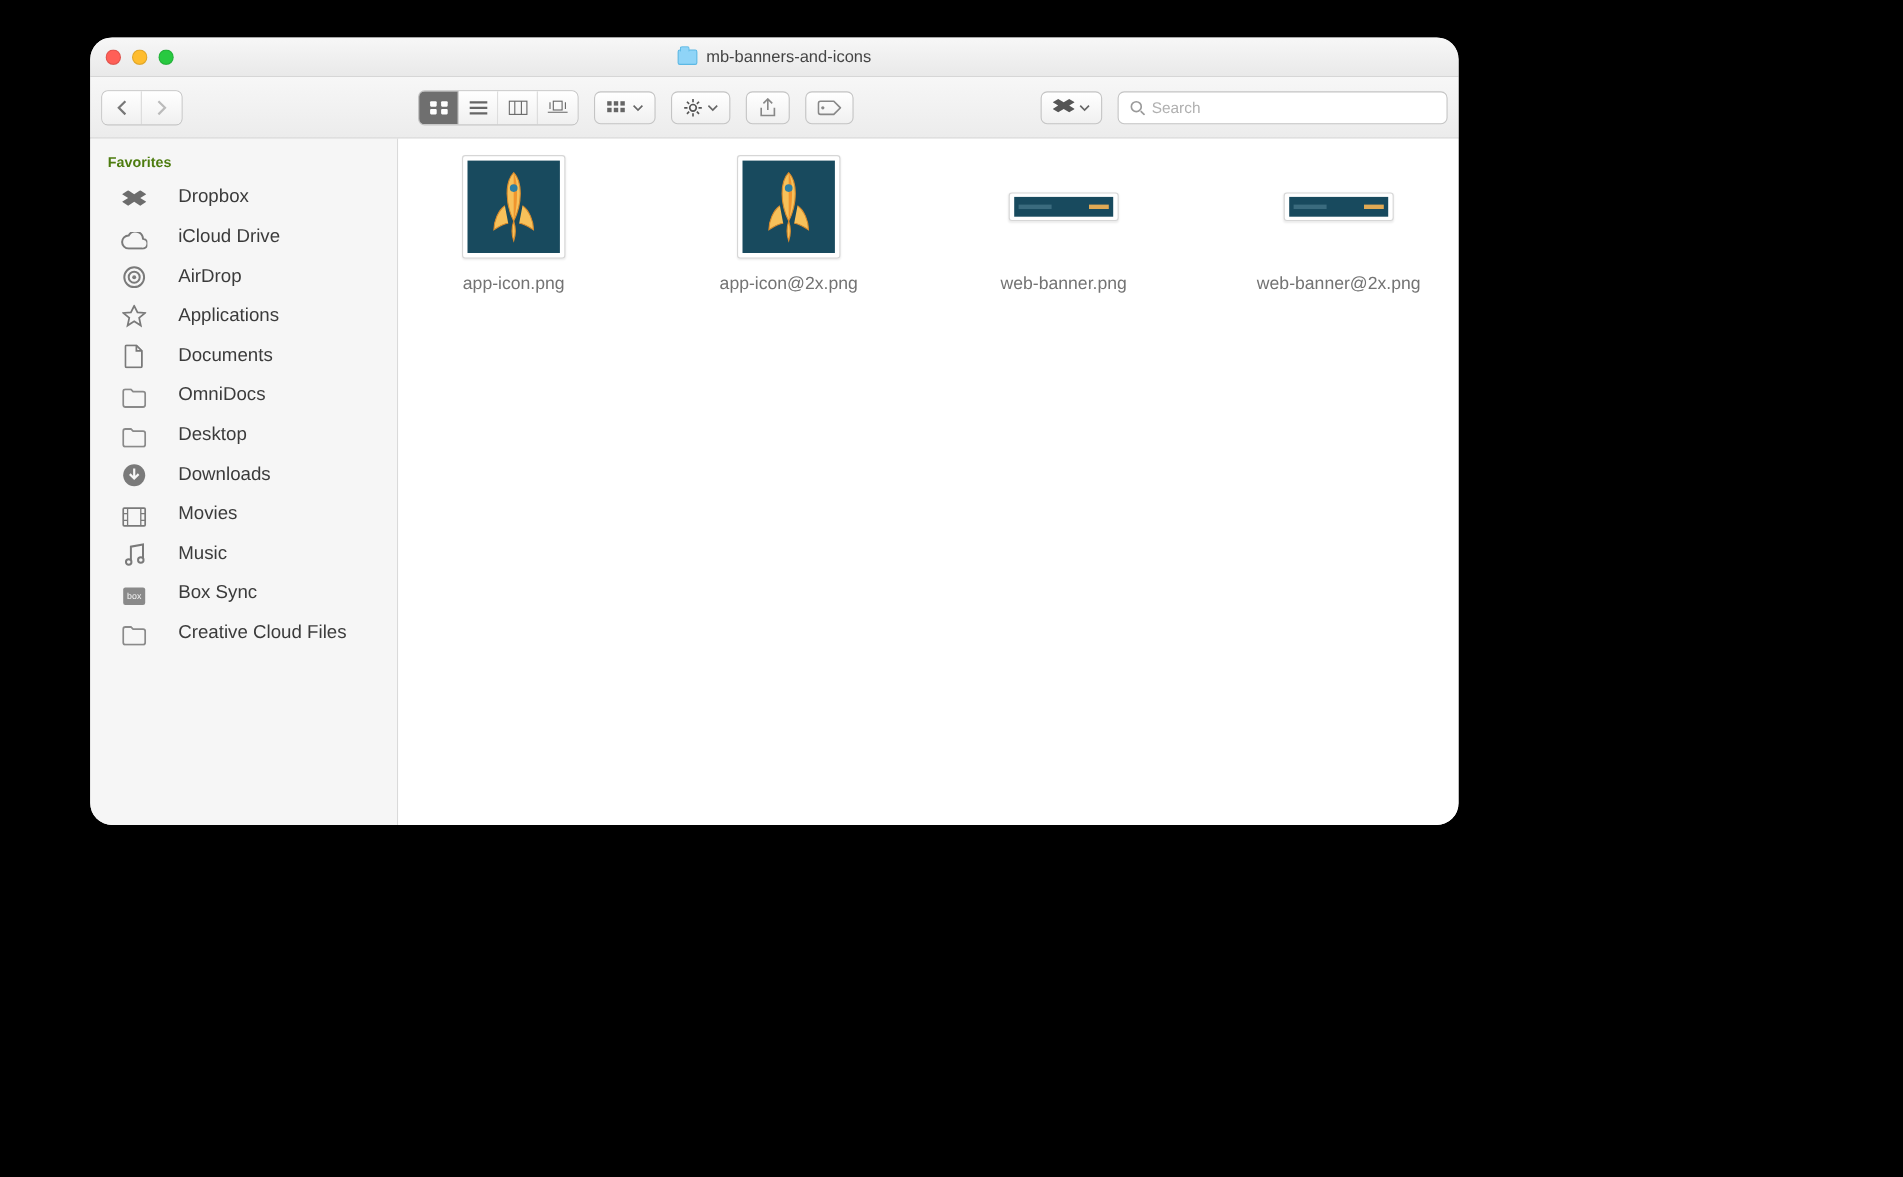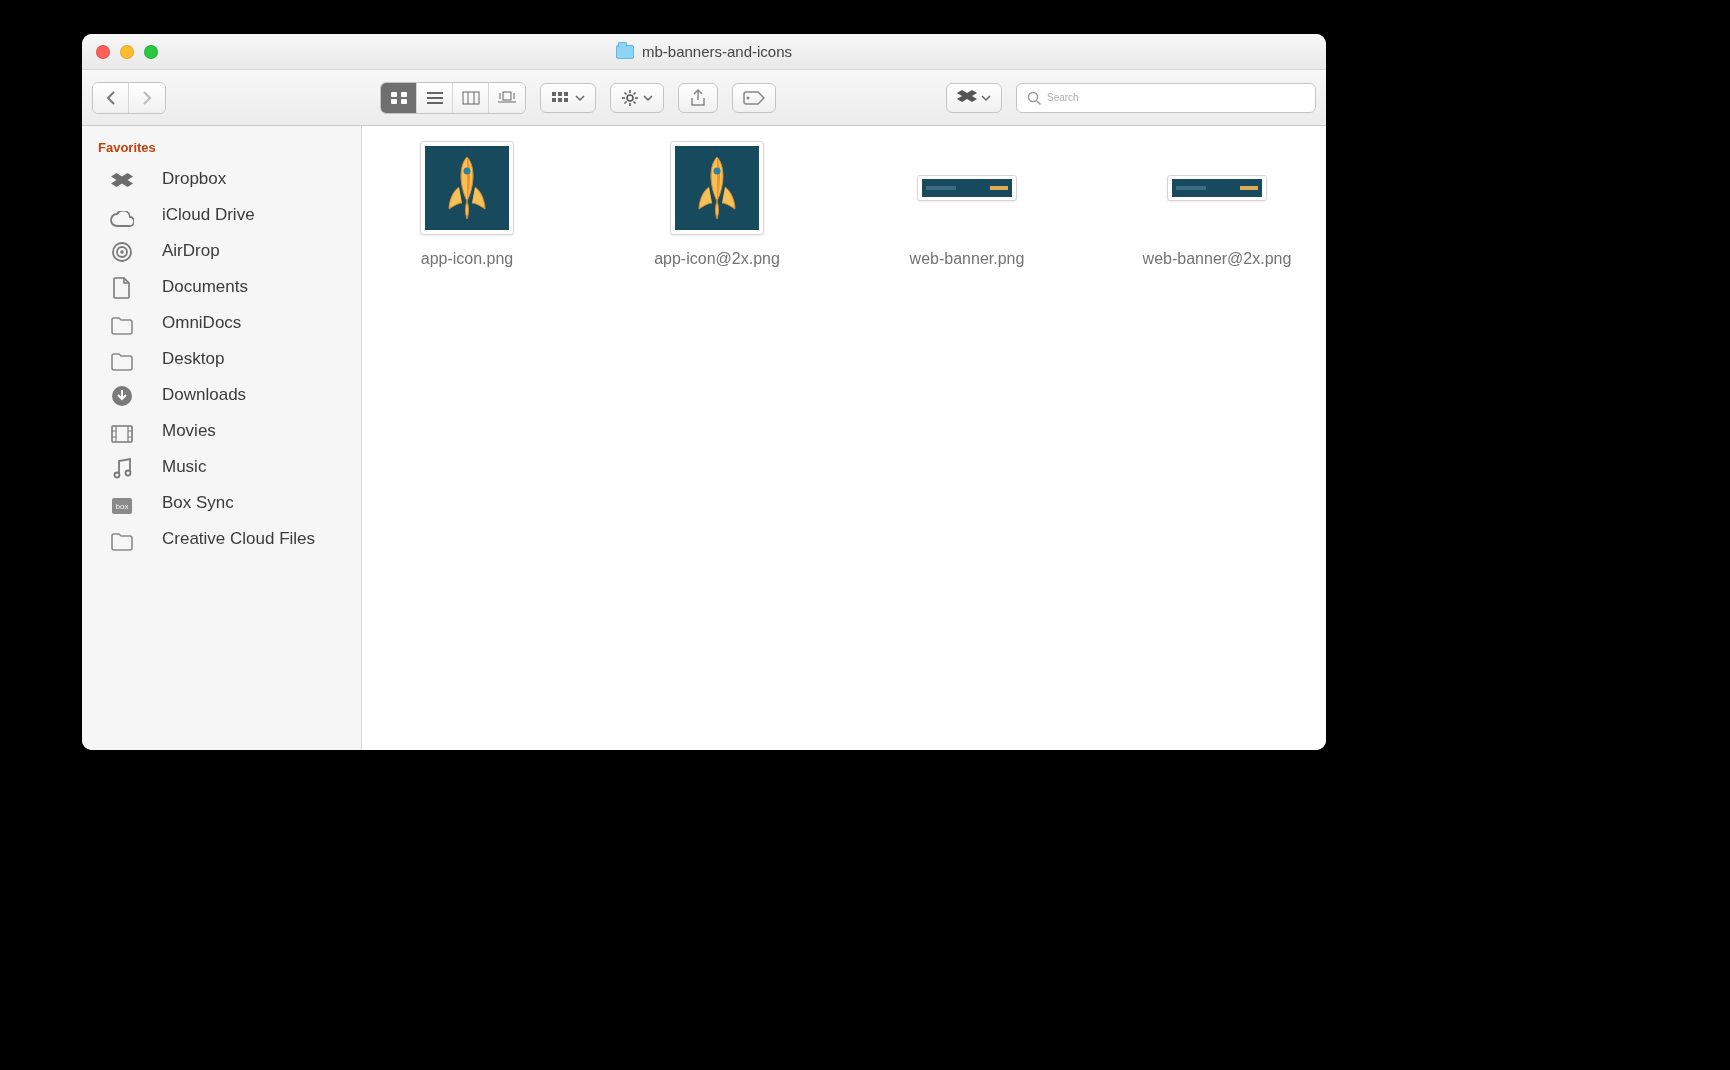--- a/index.html
+++ b/index.html
@@ -1,20 +1,20 @@
 <!DOCTYPE html>
 <html><head>
 <meta charset="utf-8">
 <style>
   * { box-sizing: border-box; margin: 0; padding: 0; }
   html, body { width: 1730px; height: 1070px; background: #000; font-family: -apple-system, "Helvetica Neue", Helvetica, Arial, sans-serif; }
   .stage { position: relative; width: 1730px; height: 1070px; }
   .window {
     position: absolute; left: 82px; top: 34px; width: 1244px; height: 716px;
-    background: #fff; border-radius: 10px; overflow: hidden;
+    background: #fff; border-radius: 20px; overflow: hidden;
     box-shadow: 0 30px 70px rgba(0,0,0,.55), 0 0 0 1px rgba(0,0,0,.15);
     display: flex; flex-direction: column;
   }
   
   .titlebar {
     height: 36px; background: linear-gradient(#f7f7f7,#e9e9e9);
     border-bottom: 1px solid #d6d6d6;
     display: flex; align-items: center; position: relative;
     flex: 0 0 auto;
   }
@@ -32,29 +32,29 @@
     display:flex; align-items:center; padding: 0 10px; gap: 14px; flex:0 0 auto;
   }
   .seg { display:flex; border:1px solid #c4c4c4; border-radius:6px; overflow:hidden; box-shadow:0 1px 0 #fff inset; background:#fcfcfc;}
   .seg .btn { height:30px; min-width:36px; display:flex; align-items:center; justify-content:center; padding:0 8px; background:linear-gradient(#ffffff,#f0f0f0); border-right:1px solid #d6d6d6; color:#555;}
   .seg .btn:last-child{border-right:none;}
   .seg .btn.active{ background:#6f6f6f; color:#fff; }
   .btn-single{ height:30px; min-width:40px; border:1px solid #c4c4c4; border-radius:6px; display:flex;align-items:center;justify-content:center; background:linear-gradient(#ffffff,#f0f0f0); color:#555; padding:0 10px; gap:4px;}
   .spacer { flex:1; }
   .search { height:30px; width:300px; border:1px solid #c4c4c4; border-radius:6px; background:#fff; display:flex; align-items:center; padding:0 10px; color:#9a9a9a;}
   .search svg{margin-right:6px; flex:0 0 auto;}
-  .search input{ border:none; outline:none; flex:1; font-size:10px; color:#737373; background:transparent;}
+  .search input{ border:none; outline:none; flex:1; font-size:14px; color:#737373; background:transparent;}
   .search input::placeholder{ color:#b0b0b0;}
 
   .chev { width:10px; height:10px; display:inline-block;}
 
   
   .body { flex:1; display:flex; min-height:0;}
   .sidebar { width:280px; background:#f6f6f6; border-right:1px solid #d8d8d8; padding:10px 0 0 0; overflow:hidden;}
-  .sidebar .section-label{ font-size:13px; color:#c2410c; font-weight:600; padding:4px 16px 6px;}
+  .sidebar .section-label{ font-size:13px; color:#4d7c0f; font-weight:600; padding:4px 16px 6px;}
   .sb-item{ display:flex; align-items:center; gap:28px; padding:6px 28px; font-size:17px; color:#3b3b3b;}
   .sb-item .ic{ width:24px; height:24px; display:flex; align-items:flex-end; justify-content:center; color:#7a7a7a;}
   .sb-item .ic.folder svg{color:#8f8f8f;}
 
   .content { flex:1; background:#fff; padding:14px 20px; overflow:auto;}
   .grid { display:flex; gap:80px; }
   .file { width:170px; display:flex; flex-direction:column; align-items:center; gap:12px;}
   .thumb-wrap{ height:96px; display:flex; align-items:center; justify-content:center;}
   .thumb { background:#fff; border:1px solid #d6d6d6; border-radius:3px; box-shadow:0 1px 2px rgba(0,0,0,.08); display:flex; align-items:center; justify-content:center;}
   .thumb.square{ width:94px; height:94px;}
@@ -210,20 +210,28 @@
         </div>
         <div class="sb-item">
           <span class="ic">
               <svg width="22" height="22" viewBox="0 0 22 22">
                 <circle cx="11" cy="11" r="9" fill="none" stroke="#7a7a7a" stroke-width="1.8"></circle>
                 <circle cx="11" cy="11" r="5" fill="none" stroke="#7a7a7a" stroke-width="1.8"></circle>
                 <circle cx="11" cy="11" r="1.8" fill="#7a7a7a"></circle>
               </svg>
             </span>
           <span>AirDrop</span>
+        </div>
+        <div class="sb-item">
+          <span class="ic">
+              <svg width="22" height="22" viewBox="0 0 22 22">
+                <path d="M11 1l3 6 7 .5-5.5 4.5L17 19l-6-4-6 4 1.5-7L1 7.5 8 7z" fill="none" stroke="#7a7a7a" stroke-width="1.6"></path>
+              </svg>
+            </span>
+          <span>Applications</span>
         </div>
         <div class="sb-item">
           <span class="ic">
               <svg width="18" height="22" viewBox="0 0 18 22">
                 <path d="M2 1h9l5 5v14a1 1 0 0 1-1 1H2a1 1 0 0 1-1-1V2a1 1 0 0 1 1-1z" fill="none" stroke="#7a7a7a" stroke-width="1.6"></path>
                 <path d="M11 1v5h5" fill="none" stroke="#7a7a7a" stroke-width="1.6"></path>
               </svg>
             </span>
           <span>Documents</span>
         </div>

